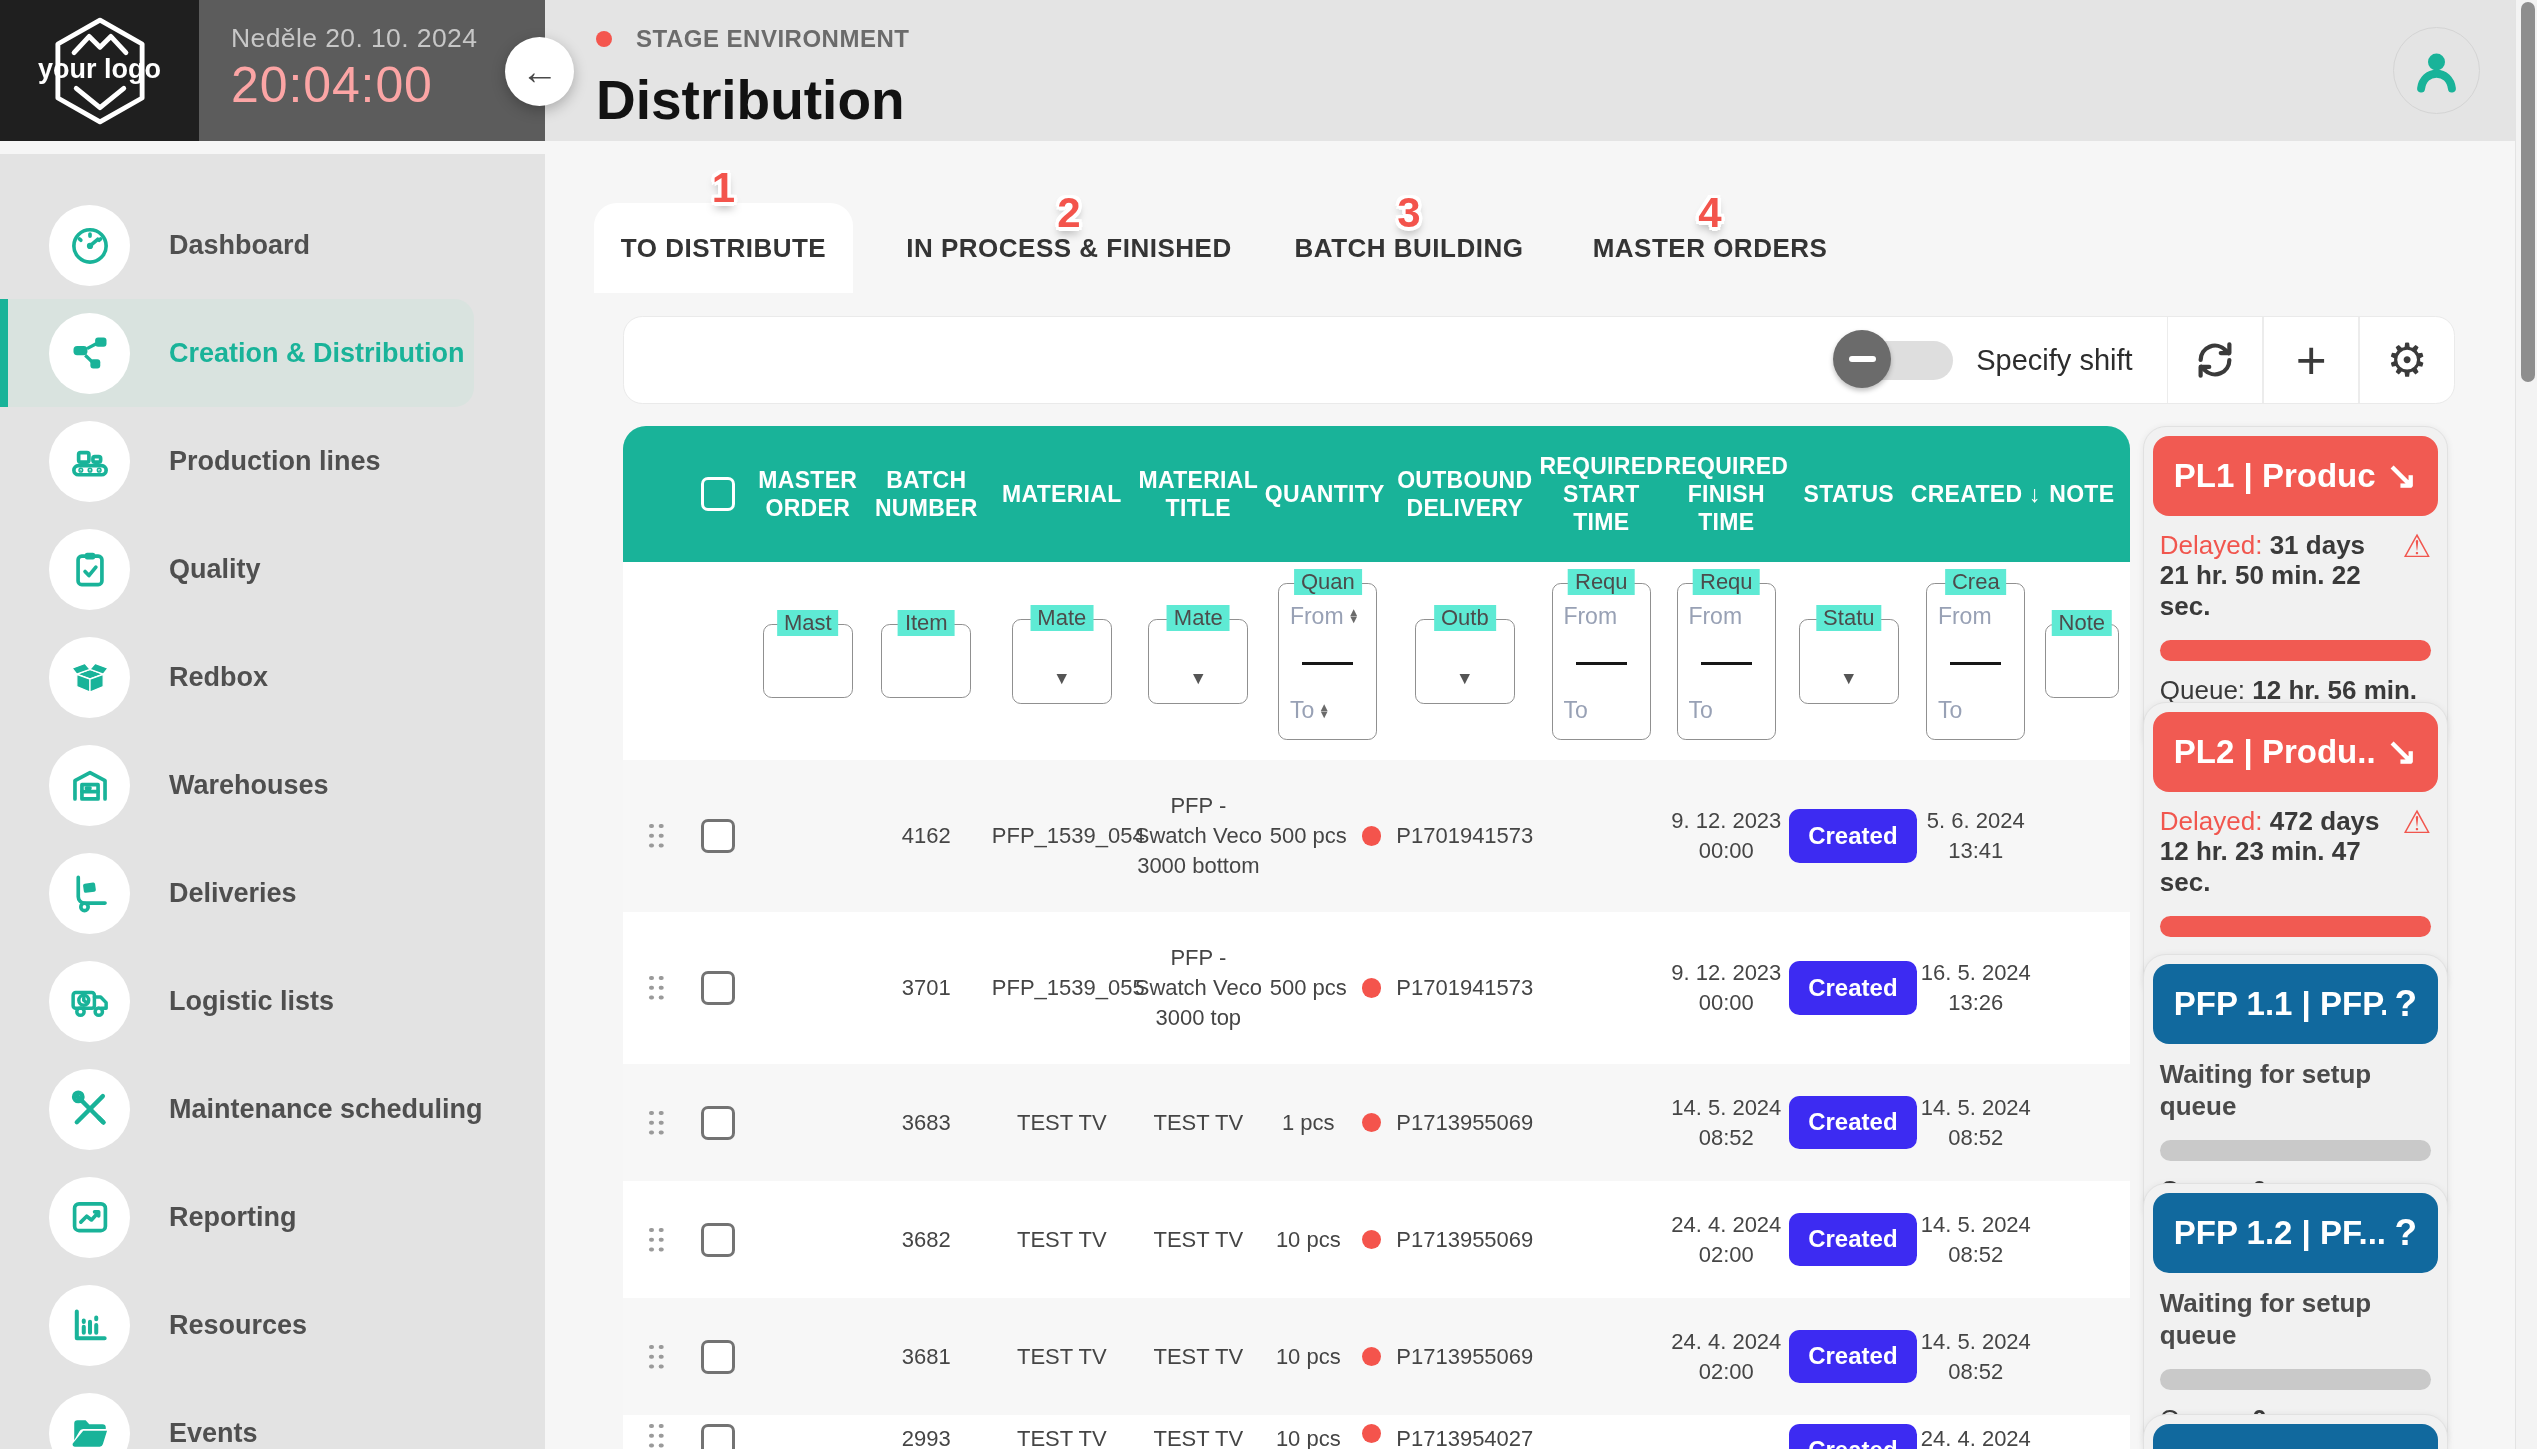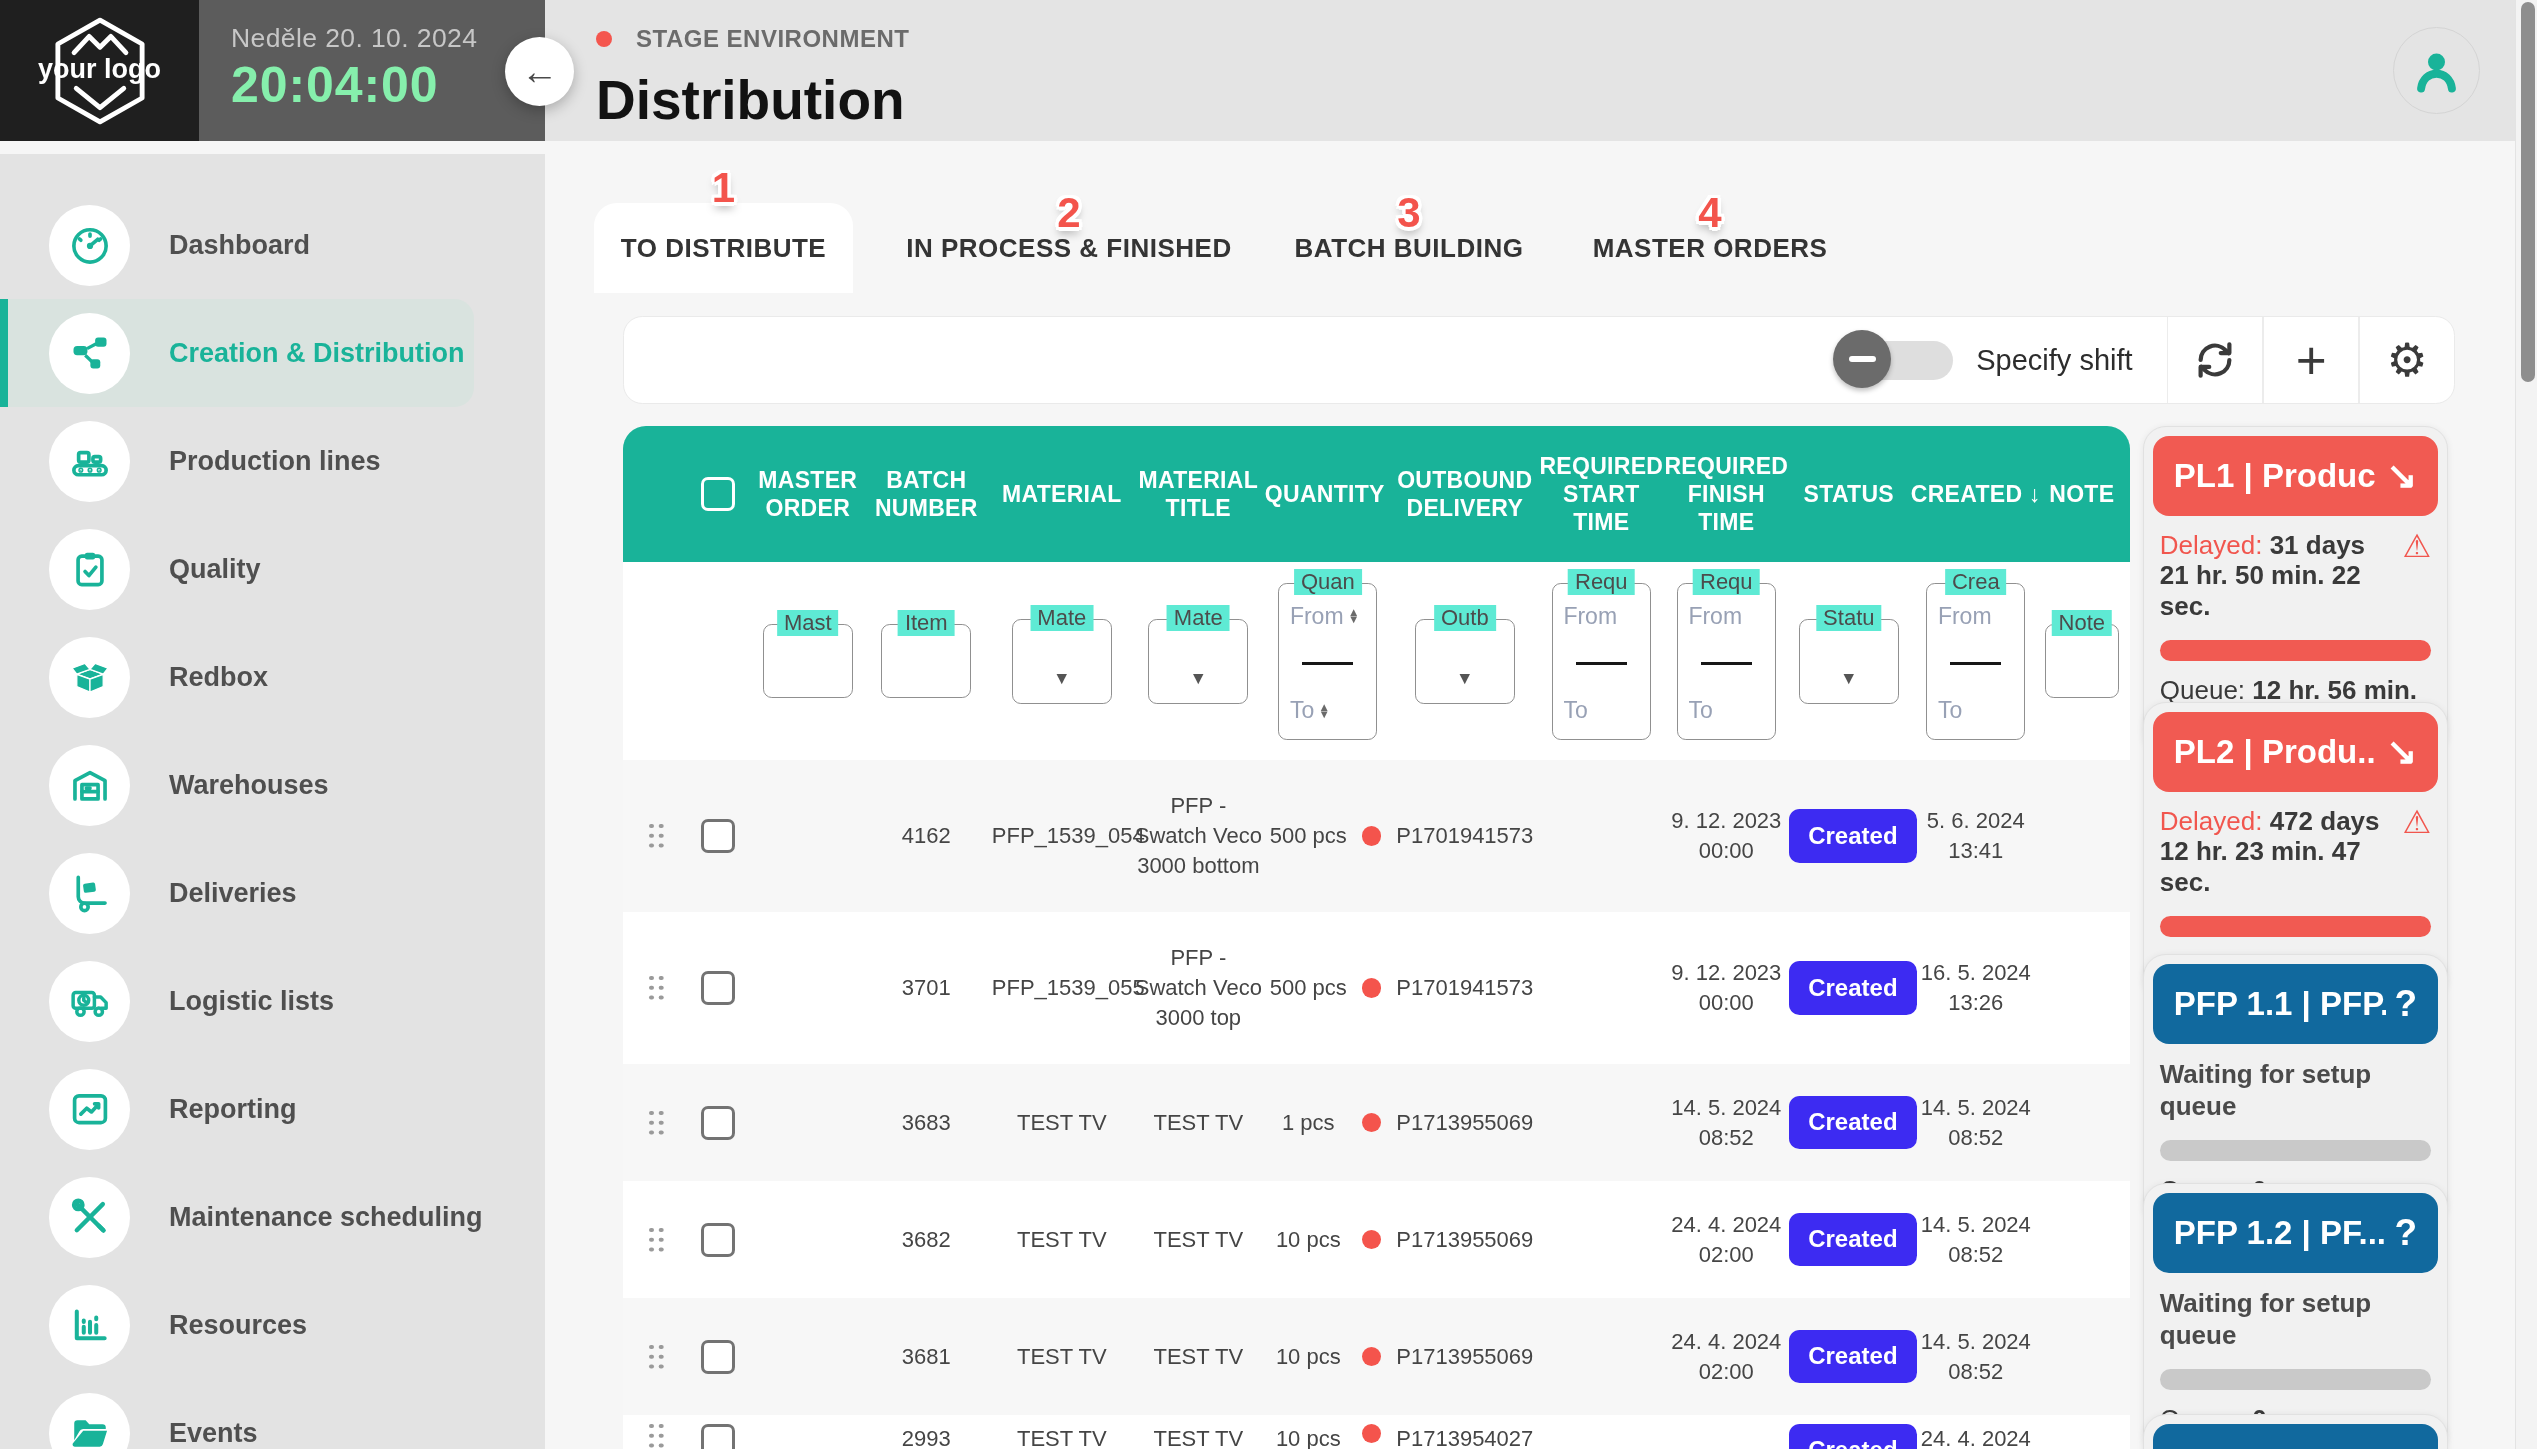--- a/index.html
+++ b/index.html
@@ -7,21 +7,21 @@
   body{position:relative;overflow:hidden;background:#f6f6f6;font-family:"Liberation Sans",sans-serif;color:#3c3c3c}
 
   
   .topbar{position:absolute;left:0;top:0;width:2538px;height:141px;display:flex}
   .logo-box{width:199px;height:141px;background:#1f1f1f;display:flex;align-items:center;justify-content:center;position:relative}
   .logo-wrap{position:relative;width:108px;height:108px}
   .logo-wrap svg{width:108px;height:108px;display:block}
   .logo-text{position:absolute;top:50%;left:50%;transform:translate(-50%,-54%);color:#fff;font-weight:700;font-size:27px;white-space:nowrap}
   .datetime-box{width:346px;height:141px;background:#5c5c5c;padding:23px 0 0 32px}
   .dt-date{font-size:26.5px;color:#c7c7c7;letter-spacing:0.4px}
-  .dt-time{font-size:50px;color:#86efac;font-weight:700;margin-top:1.8px;letter-spacing:0.9px}
+  .dt-time{font-size:50px;color:#fca5a5;font-weight:400;margin-top:1.8px;letter-spacing:0.9px}
   .main-header{flex:1;background:#e4e4e4;position:relative;padding:25px 0 0 51px}
   .env-row{display:flex;align-items:center;gap:24px}
   .env-dot{width:16px;height:16px;border-radius:50%;background:#f4564e}
   .env-label{font-size:24px;font-weight:700;color:#6b6b6b;letter-spacing:0.5px}
   .page-title{font-size:55px;font-weight:800;color:#121212;margin-top:15px}
   .user-btn{position:absolute;right:58px;top:26.5px;width:87px;height:87px;border:1.8px solid #d4d4d4;border-radius:50%;display:flex;align-items:center;justify-content:center;cursor:pointer}
   .back-btn{position:absolute;left:505px;top:37px;width:69px;height:69px;border-radius:50%;background:#fff;box-shadow:0 4.4px 14px rgba(0,0,0,.25);display:flex;align-items:center;justify-content:center;font-size:37px;color:#4a4a4a;z-index:6;cursor:pointer}
 
   
   .sidebar{position:absolute;left:0;top:154px;width:545px;height:1308px;background:#e3e3e3;padding-top:37px}
@@ -250,39 +250,39 @@
           <circle cx="16.8" cy="17.8" r="2"></circle>
         <circle cx="8.6" cy="11.6" r="2.7"></circle>
           <path d="M8.6 10.3v1.4l1.1.8"></path>
       </svg>
     </span>
     <span class="nav-label">Logistic lists</span>
   </div>
 
   <div class="nav-item">
     <span class="nav-circle">
-      <svg viewBox="0 0 24 24" fill="none" stroke="#19b399" stroke-width="2" stroke-linecap="round" stroke-linejoin="round">
-        <rect x="3.6" y="4.8" width="16.8" height="14.6" rx="2.4"></rect>
-        <path d="M7 14.8l3.2-3.2 2.6 2 3.7-4"></path>
-          <path d="M14.5 9.2h2.2v2.2"></path>
-      </svg>
-    </span>
-    <span class="nav-label">Reporting</span>
-  </div>
-
-  <div class="nav-item">
-    <span class="nav-circle">
       <svg viewBox="0 0 24 24" fill="none" stroke="#19b399" stroke-width="2.4" stroke-linecap="round" stroke-linejoin="round">
         <path d="M4.8 19.2L19 5"></path>
           <path d="M5 5l14.2 14.2"></path>
         <circle cx="5.6" cy="5.4" r="2.3"></circle>
           <path d="M16.8 16.8l2.6 2.6"></path>
       </svg>
     </span>
     <span class="nav-label">Maintenance scheduling</span>
+  </div>
+
+  <div class="nav-item">
+    <span class="nav-circle">
+      <svg viewBox="0 0 24 24" fill="none" stroke="#19b399" stroke-width="2" stroke-linecap="round" stroke-linejoin="round">
+        <rect x="3.6" y="4.8" width="16.8" height="14.6" rx="2.4"></rect>
+        <path d="M7 14.8l3.2-3.2 2.6 2 3.7-4"></path>
+          <path d="M14.5 9.2h2.2v2.2"></path>
+      </svg>
+    </span>
+    <span class="nav-label">Reporting</span>
   </div>
 
   <div class="nav-item">
     <span class="nav-circle">
       <svg viewBox="0 0 24 24" fill="none" stroke="#19b399" stroke-width="2.2" stroke-linecap="round" stroke-linejoin="round">
         <path d="M4.8 4.6v14.6H20"></path>
         <path d="M8.6 16.2v-3.2M12 16.2v-6M15.4 16.2v-4.2M15.4 8.8v-.9M8.6 10.4v-.9"></path>
       </svg>
     </span>
     <span class="nav-label">Resources</span>

